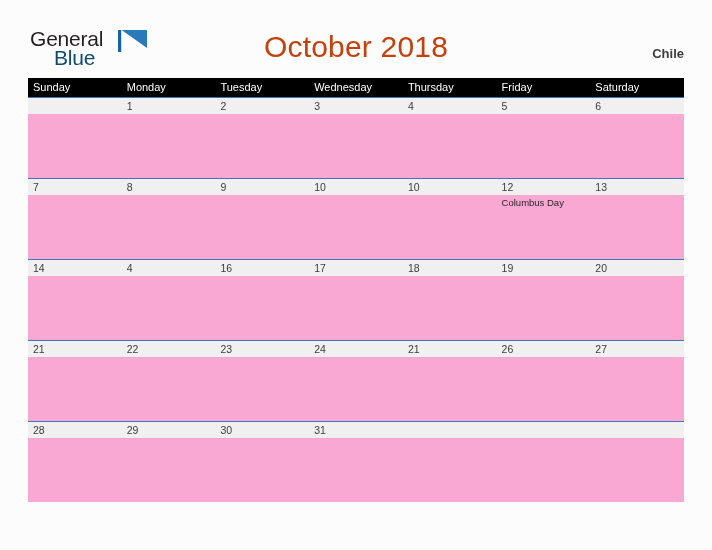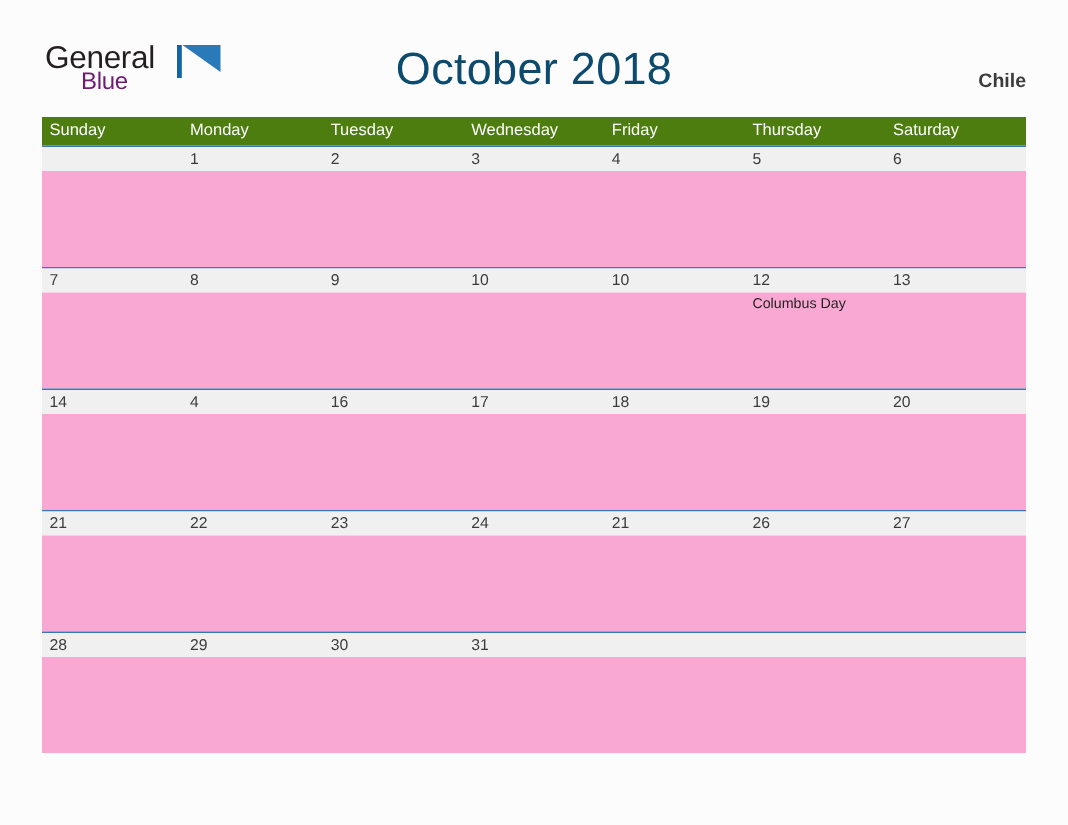--- a/index.html
+++ b/index.html
@@ -34,42 +34,42 @@
     font-size: 21px;
     color: #231f20;
     letter-spacing: -0.2px;
     line-height: 1;
     white-space: nowrap;
   }
   .logo-blue {
     position: absolute;
     left: 24px;
     top: 19px;
-    font-size: 16px;
-    color: #701a75;
+    font-size: 21px;
+    color: #0c4a6e;
     letter-spacing: -0.2px;
     line-height: 1;
     white-space: nowrap;
   }
   .logo-flag {
     position: absolute;
     left: 88px;
     top: 2px;
     width: 30px;
     height: 22px;
   }
 
   .cal-title {
     position: absolute;
     left: 0;
     right: 0;
     top: 30px;
     text-align: center;
     font-size: 30px;
-    color: #0c4a6e;
+    color: #c2410c;
     font-weight: normal;
     letter-spacing: 0.2px;
   }
 
   .region-label {
     position: absolute;
     right: 28px;
     top: 46px;
     font-size: 13px;
     color: #3c3c3c;
@@ -82,21 +82,21 @@
   .calendar {
     position: absolute;
     left: 28px;
     top: 78px;
     width: 656px;
   }
 
   .weekday-header {
     display: flex;
     width: 100%;
-    background: #4d7c0f;
+    background: #000000;
     height: 19px;
   }
   .weekday-cell {
     flex: 1 1 0;
     color: #ffffff;
     font-size: 11px;
     line-height: 19px;
     padding-left: 5px;
     box-sizing: border-box;
     white-space: nowrap;
@@ -172,22 +172,22 @@
   <div class="region-label">Chile</div>
 </div>
 
 <div class="calendar">
 
   <div class="weekday-header">
     <div class="weekday-cell">Sunday</div>
     <div class="weekday-cell">Monday</div>
     <div class="weekday-cell">Tuesday</div>
     <div class="weekday-cell">Wednesday</div>
+    <div class="weekday-cell">Thursday</div>
     <div class="weekday-cell">Friday</div>
-    <div class="weekday-cell">Thursday</div>
     <div class="weekday-cell">Saturday</div>
   </div>
 
   <div class="week-row">
     <div class="date-band">
       <div class="date-cell"></div>
       <div class="date-cell">1</div>
       <div class="date-cell">2</div>
       <div class="date-cell">3</div>
       <div class="date-cell">4</div>

